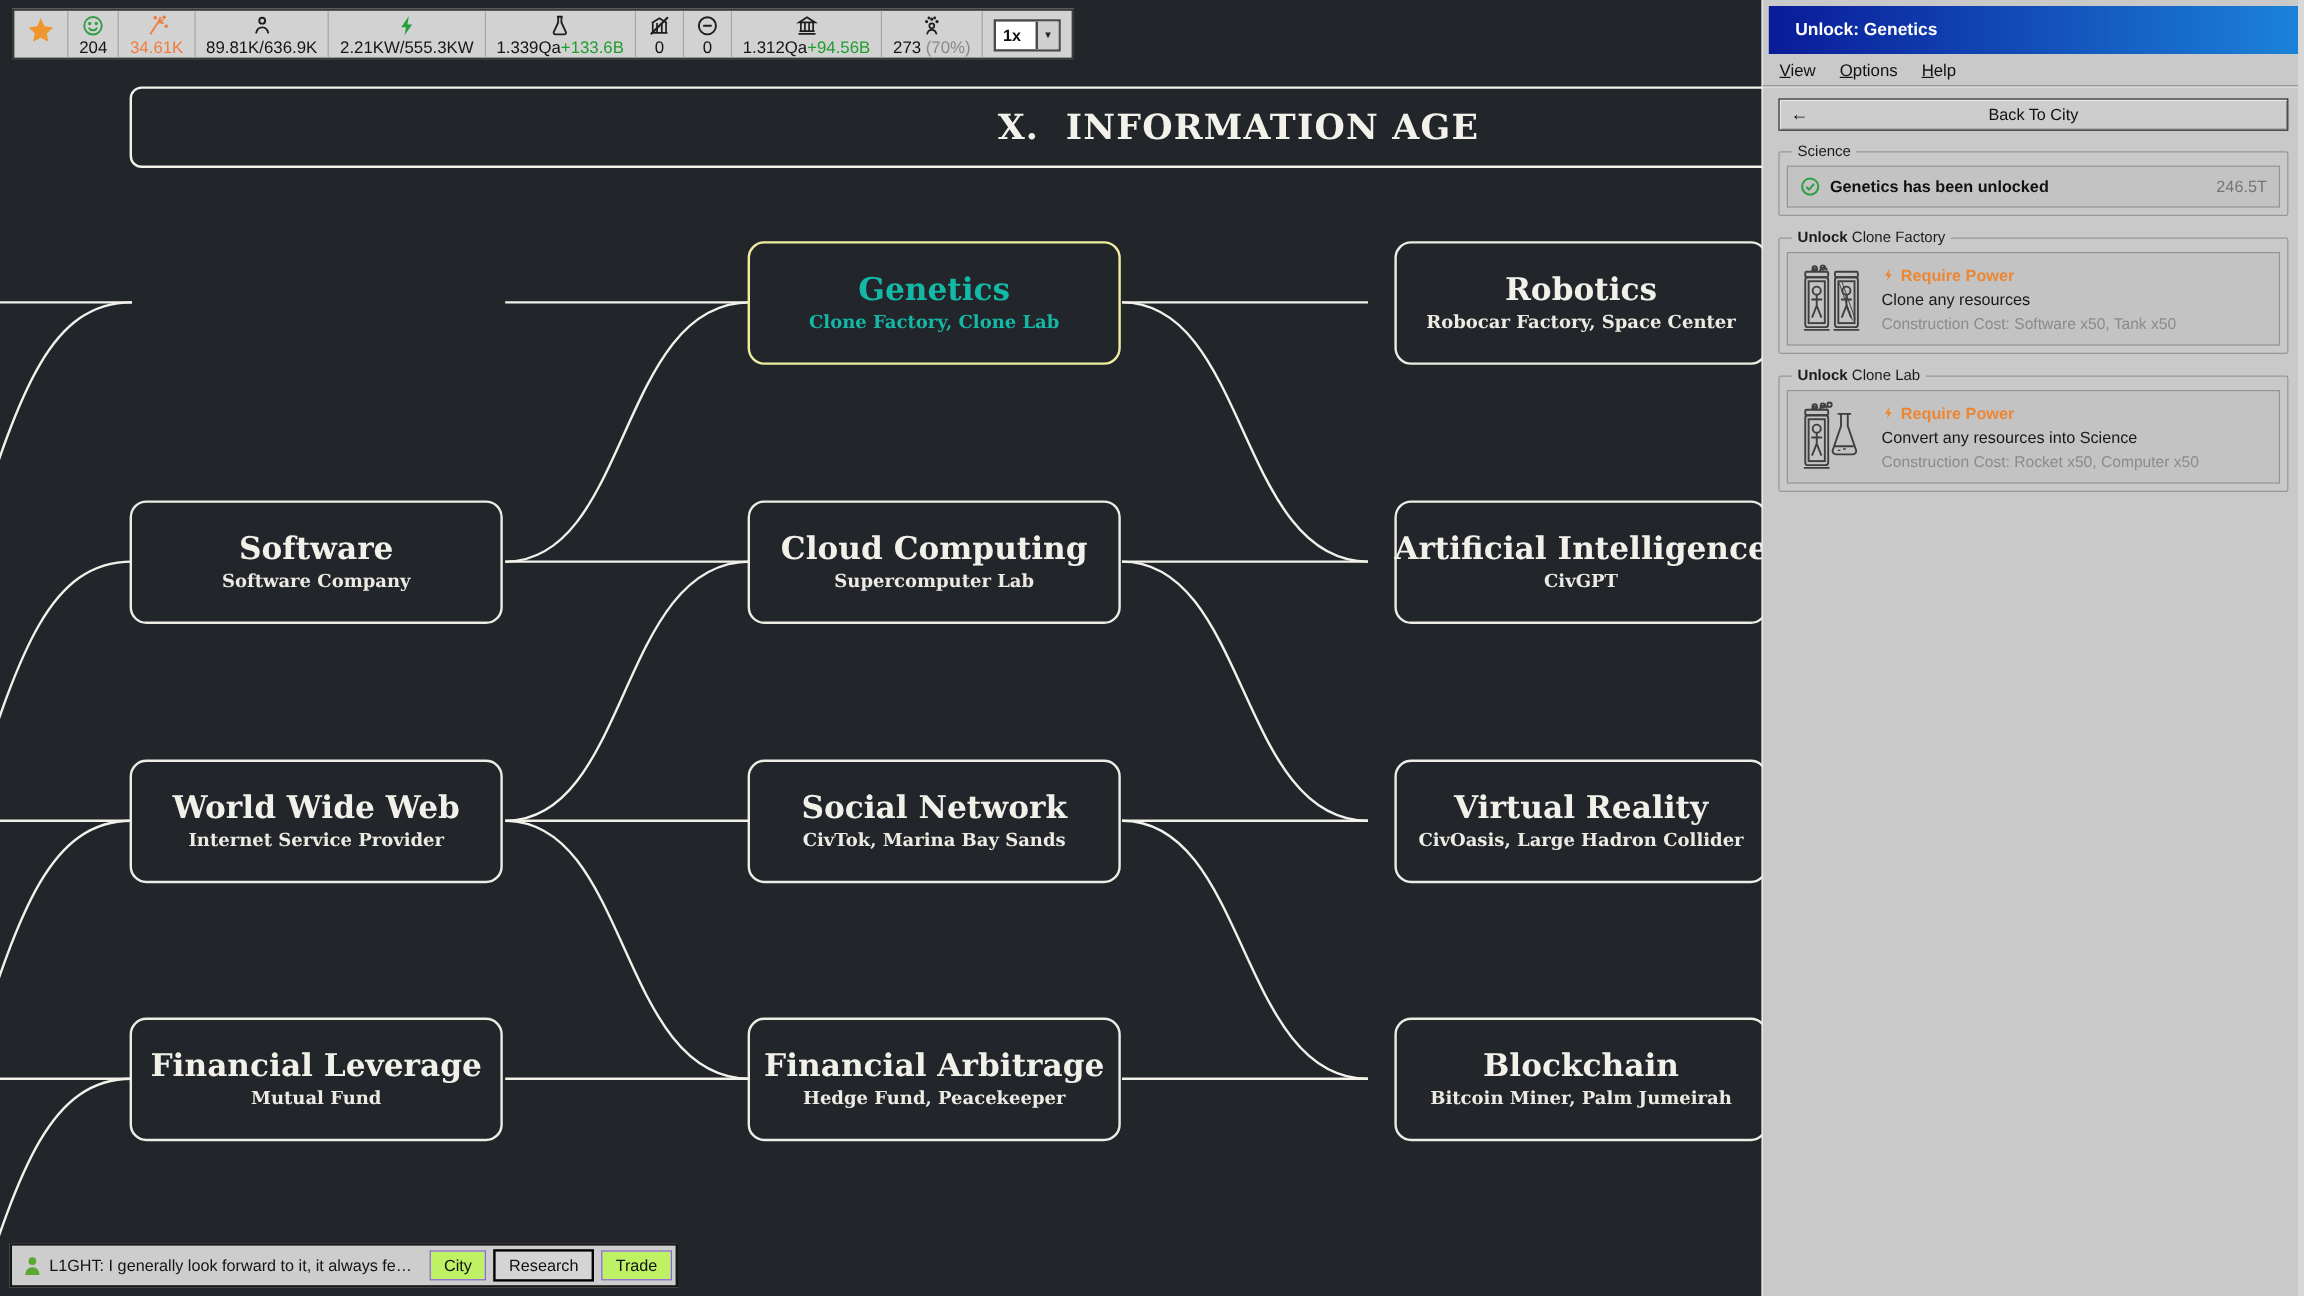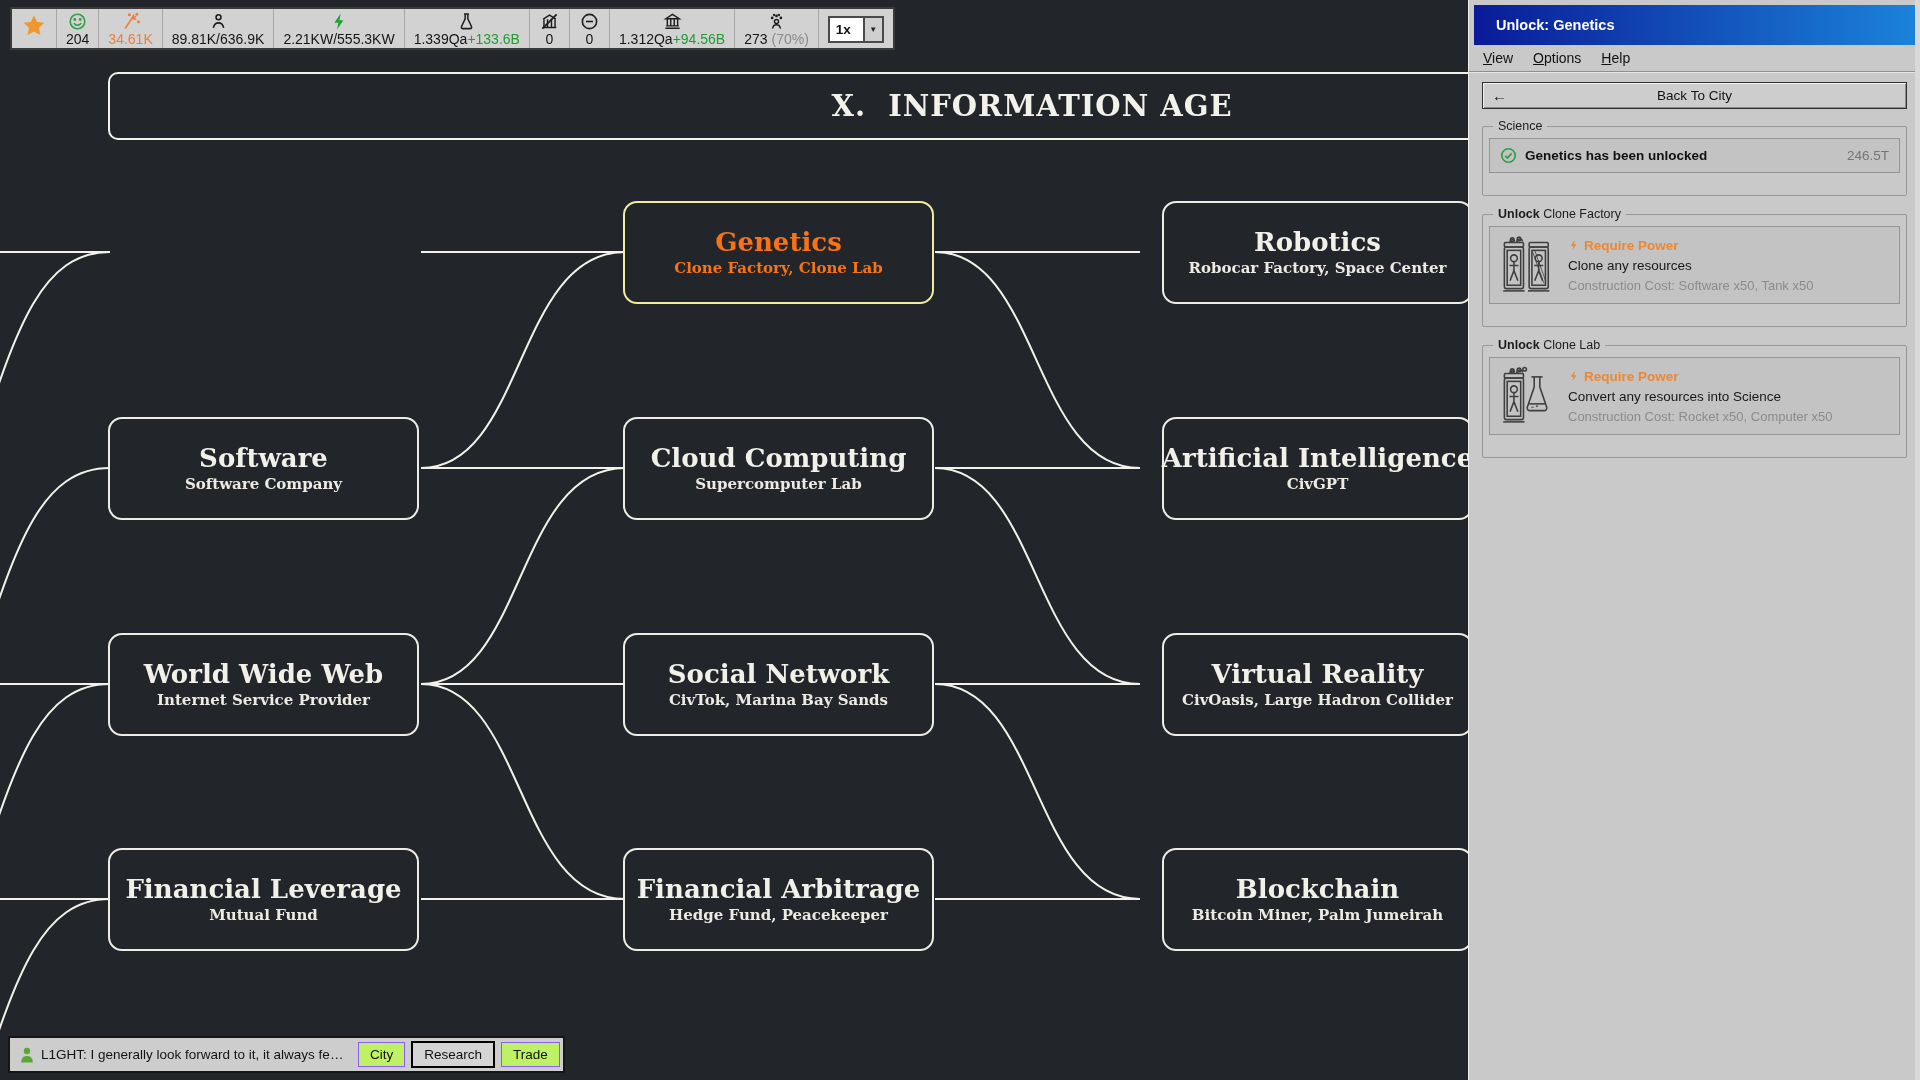--- a/index.html
+++ b/index.html
@@ -16,21 +16,21 @@
                letter-spacing:1px; white-space:pre; }
 
   .node { position:absolute; width:311px; height:103px; border:2px solid #eeede5; border-radius:14px;
           background:#22262b; display:flex; flex-direction:column; align-items:center; justify-content:center;
           gap:5px; padding:0 8px; cursor:pointer; }
   .node .n-title { font-family:"DejaVu Serif", serif; font-weight:bold; font-size:26px; color:#f1f0e9;
                    line-height:1; white-space:nowrap; }
   .node .n-sub { font-family:"DejaVu Serif", serif; font-weight:bold; font-size:15px; color:#eceae2;
                  line-height:1.1; white-space:nowrap; }
   .node.highlight { border-color:#f0eda2; }
-  .node.highlight .n-title, .node.highlight .n-sub { color:#f97316; }
+  .node.highlight .n-title, .node.highlight .n-sub { color:#14b8a6; }
 
   .c1 { left:108px; }  .c2 { left:623px; }  .c3 { left:1138px;margin-left:24px; }
   .r1 { top:201px; }   .r2 { top:417px; }   .r3 { top:633px; }  .r4 { top:848px; }
 
   
   .toolbar { position:absolute; left:10px; top:7px; height:43px; z-index:5;
              display:flex; align-items:stretch; background:#d2d2d2; border:2px solid #3a3a3a; }
   .tb-cell { display:flex; flex-direction:column; align-items:center; justify-content:center;
              padding:2px 9px 1px; min-width:40px; gap:1px; }
   .tb-cell + .tb-cell { border-left:1px solid #a6a6a6; }
@@ -54,21 +54,21 @@
   .p-menubar { height:27px; display:flex; align-items:center; gap:20px; padding:0 14px;
                border-bottom:1px solid #8f8f8f; box-shadow:0 1px 0 #e4e4e4;text-align:right; }
   .menu-item { display:inline-block; font-size:14px; color:#111; cursor:pointer; }
   .menu-item::first-letter { text-decoration:underline; }
   .p-body { padding:10px 13px 0 13px; }
   .back-btn { position:relative; height:27px; background:#cdcdcd; border:1px solid #2e2e2e;
               box-shadow:inset 1px 1px 0 #f1f1f1, inset -1px -1px 0 #8c8c8c;
               display:flex; align-items:center; justify-content:center; font-size:13.5px; color:#111;
               cursor:pointer; margin-bottom:10px; }
   .back-btn .arrow { position:absolute; left:9px; font-size:15px; }
-  fieldset.group { border:1px solid #979797; border-radius:2px; padding:5px 6px 22px; margin-bottom:11px; }
+  fieldset.group { border:1px solid #979797; border-radius:2px; padding:5px 6px 6px; margin-bottom:11px; }
   fieldset.group legend { font-size:12.5px; color:#1c1c1c; padding:0 5px; margin-left:4px; }
   fieldset.group legend b { font-weight:bold; }
   .inset-box { background:#c3c3c3; border:1px solid #949494; padding:8px 10px; }
   .sci-row { display:flex; align-items:center; gap:8px; }
   .sci-msg { font-size:13.5px; font-weight:bold; color:#111; }
   .sci-amt { margin-left:auto; font-size:13.5px; color:#757575; }
   .unlock-row { display:flex; gap:12px; align-items:center; }
   .unlock-icon { width:56px; flex:0 0 56px; display:flex; justify-content:center; }
   .unlock-info { display:flex; flex-direction:column; gap:5px; }
   .req-line { display:flex; align-items:center; gap:4px; font-size:13.5px; font-weight:bold; color:#ed8733; }

